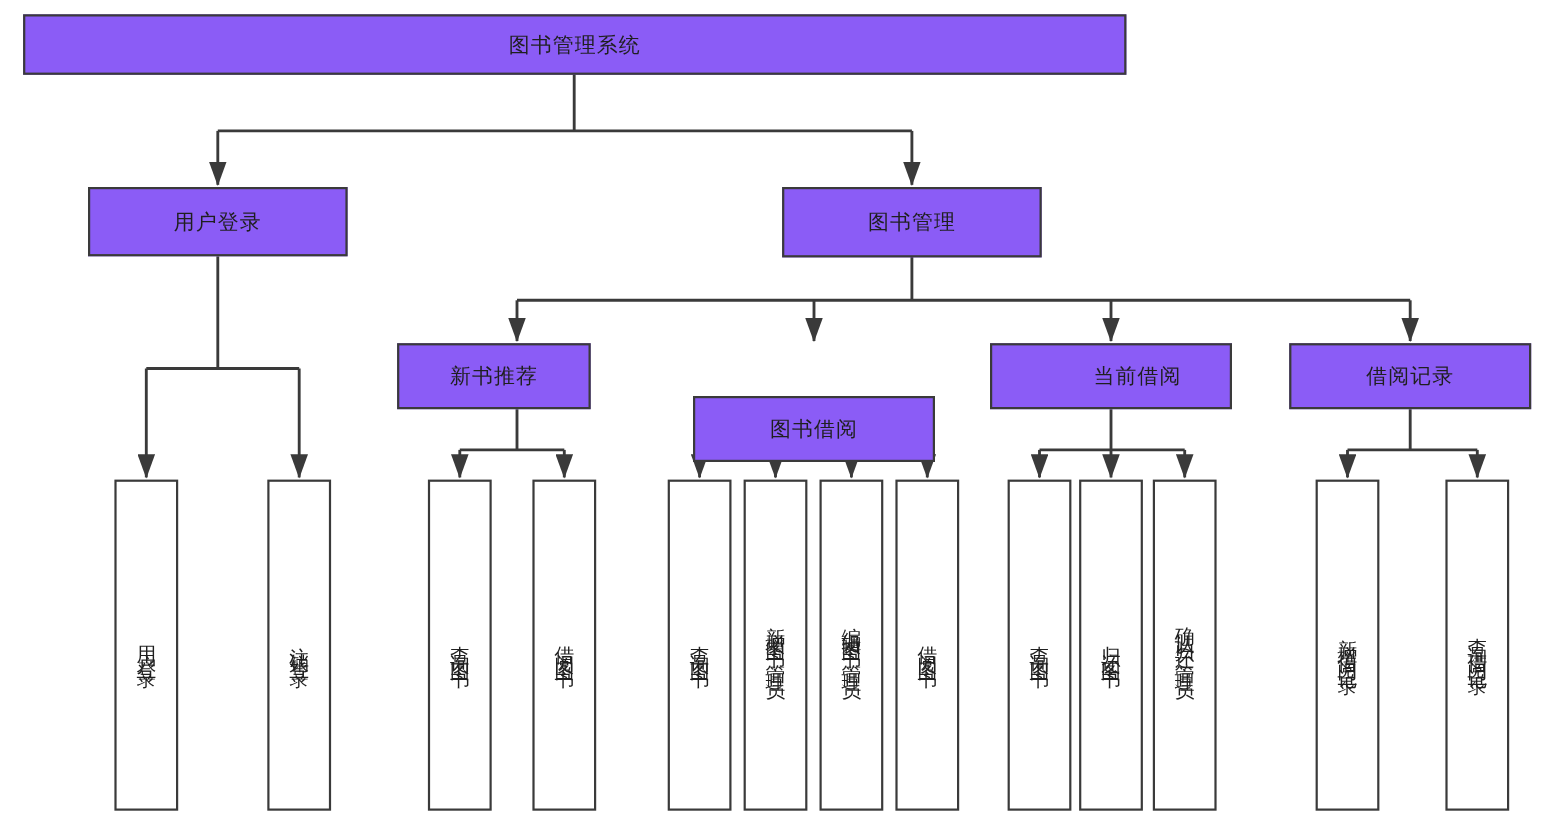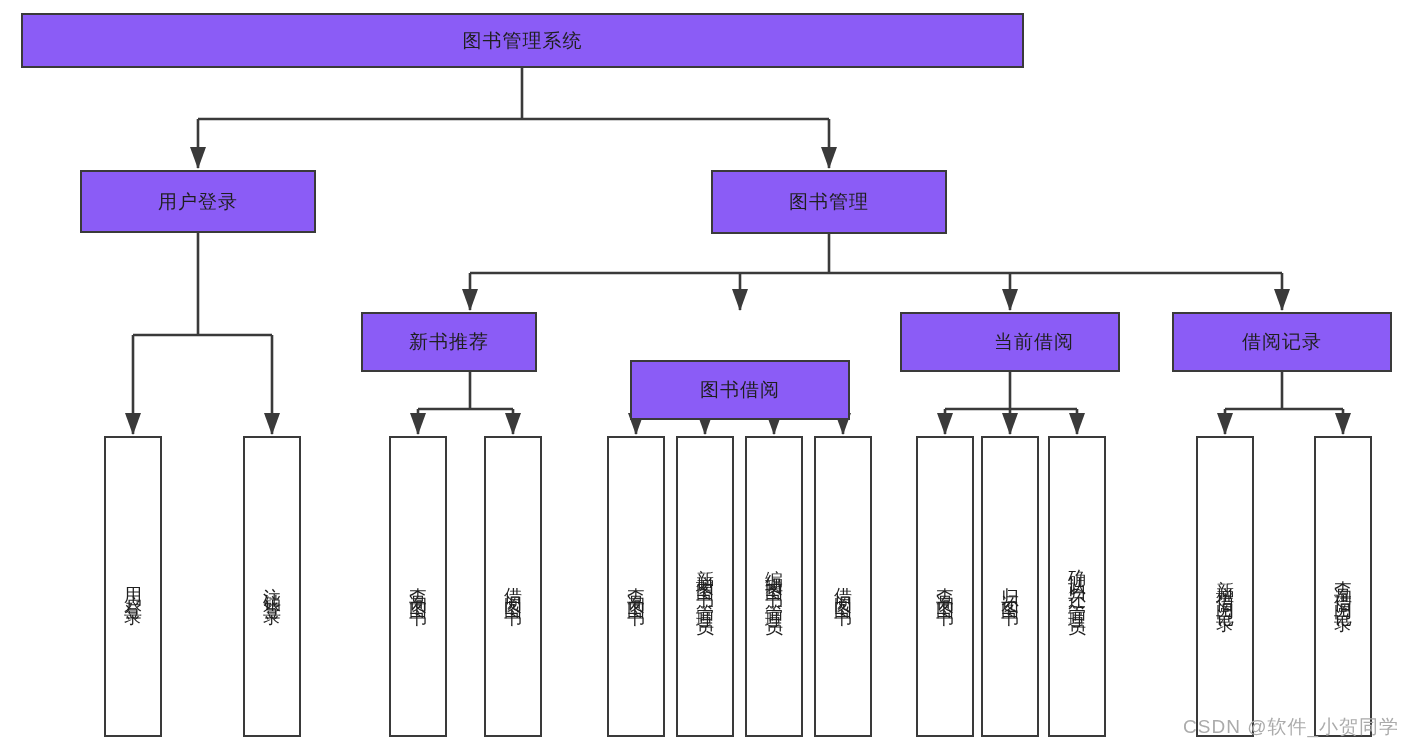--- a/index.html
+++ b/index.html
@@ -162,15 +162,14 @@
     <span>确认归还（管理员）</span>
   </div>
 
   <div class="vnode" style="left:1196px; top:436px; width:58px; height:301px;">
     <span>新增借阅记录</span>
   </div>
   <div class="vnode" style="left:1314px; top:436px; width:58px; height:301px;">
     <span>查询借阅记录</span>
   </div>
 
-  <div class="watermark">CSDN @软件_小贺同学</div>
 
 </div>
 
 </body></html>

